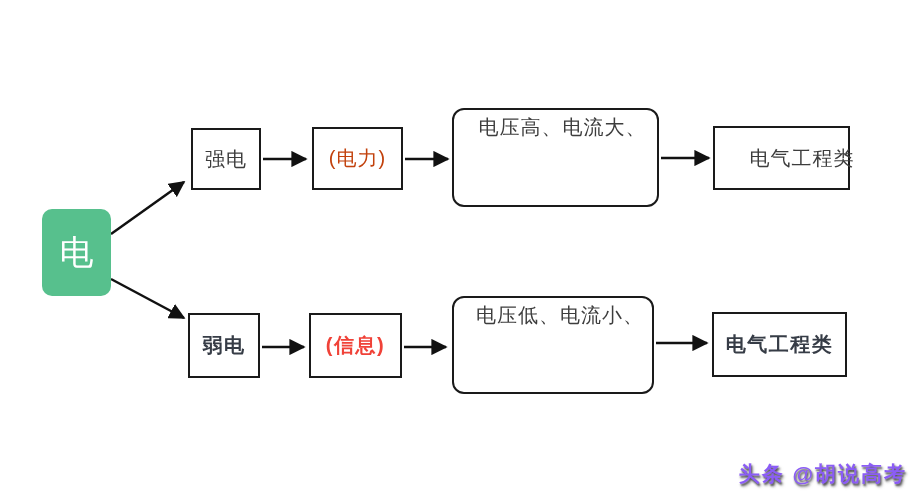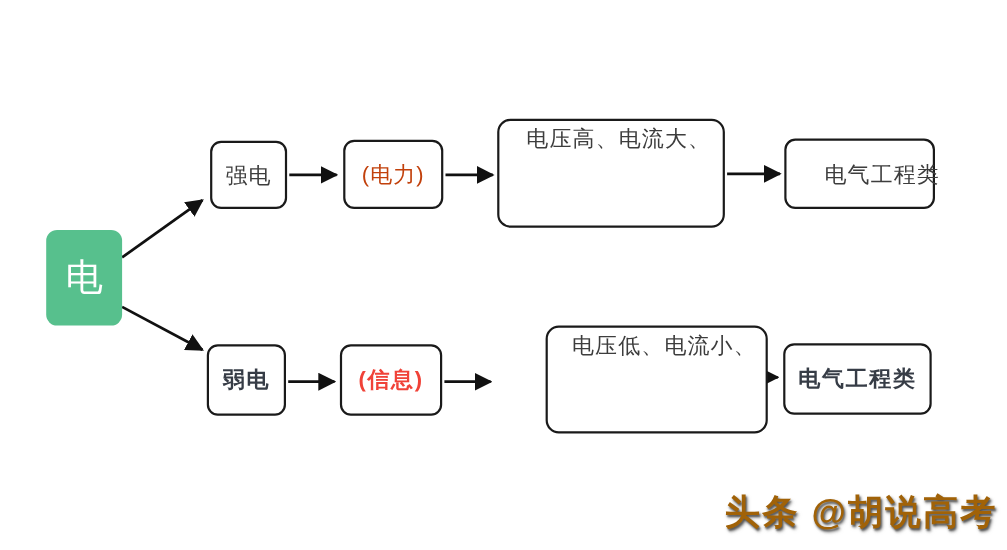--- a/index.html
+++ b/index.html
@@ -15,21 +15,21 @@
   }
   .arrows{
     position:absolute;left:0;top:0;width:915px;height:500px;
     pointer-events:none;
   }
   .node{
     position:absolute;
     box-sizing:border-box;
     background:#ffffff;
     border:2.5px solid #1a1a1a;
-    border-radius:10px;
+    border-radius:0;
     display:flex;align-items:center;justify-content:center;
     color:#3d3d3d;
     font-size:20px;
     letter-spacing:1px;
     white-space:nowrap;
   }
   .node.root{
     background:#57c08d;
     border:none;
     border-radius:10px;
@@ -46,29 +46,29 @@
   }
   .bold{font-weight:bold;letter-spacing:1.5px;}
   
   .root-node      {left:42px;  top:209px; width:69px;  height:87px;}
   .strong-node    {left:191px; top:128px; width:70px;  height:62px;}
   .strong-category{left:312px; top:127px; width:91px;  height:63px;}
   .strong-traits  {left:452px; top:108px; width:207px; height:99px;}
   .strong-result  {left:713px; top:126px; width:137px; height:64px;}
   .weak-node      {left:188px; top:313px; width:72px;  height:65px;}
   .weak-category  {left:309px; top:313px; width:93px;  height:65px;}
-  .weak-traits    {left:452px; top:296px; width:202px; height:98px;margin-left:44px;}
+  .weak-traits    {left:452px; top:296px; width:202px; height:98px;}
   .weak-result    {left:712px; top:312px; width:135px; height:65px;}
   .watermark{
     position:absolute;
     right:8px;bottom:12px;
-    font-size:32px;
+    font-size:21px;
     font-weight:bold;
     letter-spacing:2px;
-    color:#a16207;
+    color:#8b5cf6;
     text-shadow:1px 2px 2px rgba(70,70,70,0.9), 2px 3px 3px rgba(120,120,120,0.55);
     white-space:nowrap;
   }
 </style>
 </head>
 <body>
 
 <div class="canvas">
 
   <svg class="arrows" width="915" height="500" viewBox="0 0 915 500" xmlns="http://www.w3.org/2000/svg">

